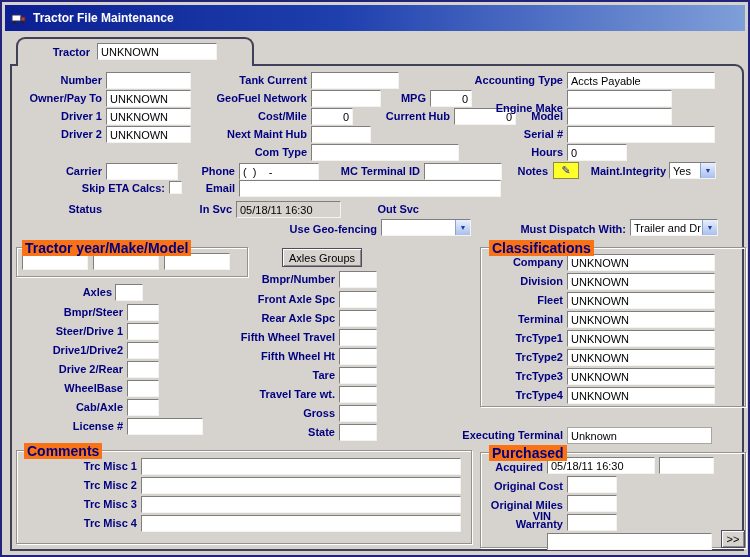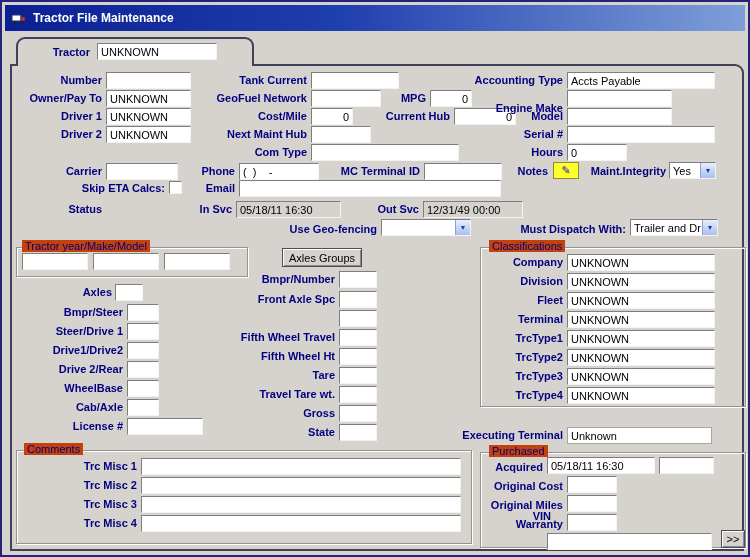--- a/index.html
+++ b/index.html
@@ -5,21 +5,21 @@
   *{margin:0;padding:0;box-sizing:border-box}
   html,body{width:750px;height:557px}
   body{font-family:"Liberation Sans",sans-serif;background:#fff}
   .win{position:relative;width:750px;height:557px;background:#d6d3ce;border:2px solid #23237a;overflow:hidden}
   .titlebar{position:absolute;left:3px;top:3px;width:740px;height:26px;display:flex;align-items:center;gap:6px;padding-left:6px;
     background:linear-gradient(90deg,#0b1f93 0%,#1e3fae 45%,#7f9fd9 100%)}
   .title{color:#fff;font-size:12px;font-weight:bold}
   .tab{position:absolute;left:14px;top:35px;width:238px;height:29px;background:#d6d3ce;border:2px solid #404058;border-bottom:none;border-radius:9px 9px 0 0;z-index:3}
   .panel{position:absolute;left:8px;top:62px;width:734px;height:487px;border:2px solid #404058;border-radius:0 9px 0 0;z-index:1}
   .l{position:absolute;font-size:11px;font-weight:bold;color:#000080;text-align:right;white-space:nowrap;line-height:13px;z-index:6}
-  .gl{position:absolute;font-size:11px;font-weight:normal;color:#000080;background:#c2410c;padding:0 3px;white-space:nowrap;z-index:5}
+  .gl{position:absolute;font-size:14px;font-weight:bold;color:#000080;background:#f97316;padding:0 3px;white-space:nowrap;z-index:5}
   .f{position:absolute;height:17px;background:#fff;border:1px solid;border-color:#7e7e7e #f4f3ef #f4f3ef #7e7e7e;
      font-family:"Liberation Sans",sans-serif;font-size:11px;color:#000;padding:0 3px;z-index:4}
   .fg{background:#d6d3ce}
   .fr{text-align:right}
   .flat{border:1px solid #a8a69f;background:#fff}
   .gb{position:absolute;border:1px solid #94928c;box-shadow:1px 1px 0 #ffffff,inset 1px 1px 0 #ffffff;z-index:2}
   .cb{position:absolute;height:17px;background:#fff;border:1px solid;border-color:#7e7e7e #f4f3ef #f4f3ef #7e7e7e;z-index:4}
   .cb .tx{position:absolute;left:3px;right:16px;top:2px;font-size:11px;color:#000;white-space:nowrap;overflow:hidden}
   .cb .ar{position:absolute;right:0;top:0;bottom:0;width:15px;background:linear-gradient(#e8effd,#aabfee);border-left:1px solid #89a1d3;
      color:#1c3cae;font-size:7px;display:flex;align-items:center;justify-content:center}
@@ -106,21 +106,20 @@
 
   <span class="l" style="left:63px;top:180px;width:100px">Skip ETA Calcs:</span>
   <div class="chk" style="left:167px;top:179px"></div>
   <span class="l" style="left:193px;top:180px;width:40px">Email</span>
   <input class="f" style="left: 237px; top: 178px; width: 262px;" value="">
 
   <span class="l" style="left:30px;top:201px;width:70px">Status</span>
   <span class="l" style="left:180px;top:201px;width:50px">In Svc</span>
   <input class="f fg" style="left: 234px; top: 199px; width: 105px;" value="05/18/11 16:30">
   <span class="l" style="left:361px;top:201px;width:56px">Out Svc</span>
-  <input class="f fg" style="left: 421px; top: 199px; width: 100px;" value="12/31/49 00:00">
 
   <span class="l" style="left:275px;top:221px;width:100px">Use Geo-fencing</span>
   <div class="cb" style="left:379px;top:217px;width:90px">
     <span class="tx"></span>
     <span class="ar">▼</span>
   </div>
   <span class="l" style="left:504px;top:221px;width:120px">Must Dispatch With:</span>
   <div class="cb" style="left:628px;top:217px;width:88px">
     <span class="tx">Trailer and Drive</span>
     <span class="ar">▼</span>
@@ -147,20 +146,21 @@
   <span class="l" style="left:20px;top:399px;width:101px">Cab/Axle</span>
   <input class="f" style="left: 125px; top: 397px; width: 32px;" value="">
   <span class="l" style="left:20px;top:418px;width:101px">License #</span>
   <input class="f" style="left: 125px; top: 416px; width: 76px;" value="">
 
   <button class="btn" style="left:280px;top:246px;width:80px;height:19px">Axles Groups</button>
   <span class="l" style="left:193px;top:271px;width:140px">Bmpr/Number</span>
   <input class="f" style="left: 337px; top: 269px; width: 38px;" value="">
   <span class="l" style="left:193px;top:291px;width:140px">Front Axle Spc</span>
   <input class="f" style="left: 337px; top: 289px; width: 38px;" value="">
+  <span class="l" style="left:193px;top:310px;width:140px">Rear Axle Spc</span>
   <input class="f" style="left: 337px; top: 308px; width: 38px;" value="">
   <span class="l" style="left:193px;top:329px;width:140px">Fifth Wheel Travel</span>
   <input class="f" style="left: 337px; top: 327px; width: 38px;" value="">
   <span class="l" style="left:193px;top:348px;width:140px">Fifth Wheel Ht</span>
   <input class="f" style="left: 337px; top: 346px; width: 38px;" value="">
   <span class="l" style="left:193px;top:367px;width:140px">Tare</span>
   <input class="f" style="left: 337px; top: 365px; width: 38px;" value="">
   <span class="l" style="left:193px;top:386px;width:140px">Travel Tare wt.</span>
   <input class="f" style="left: 337px; top: 384px; width: 38px;" value="">
   <span class="l" style="left:193px;top:405px;width:140px">Gross</span>

